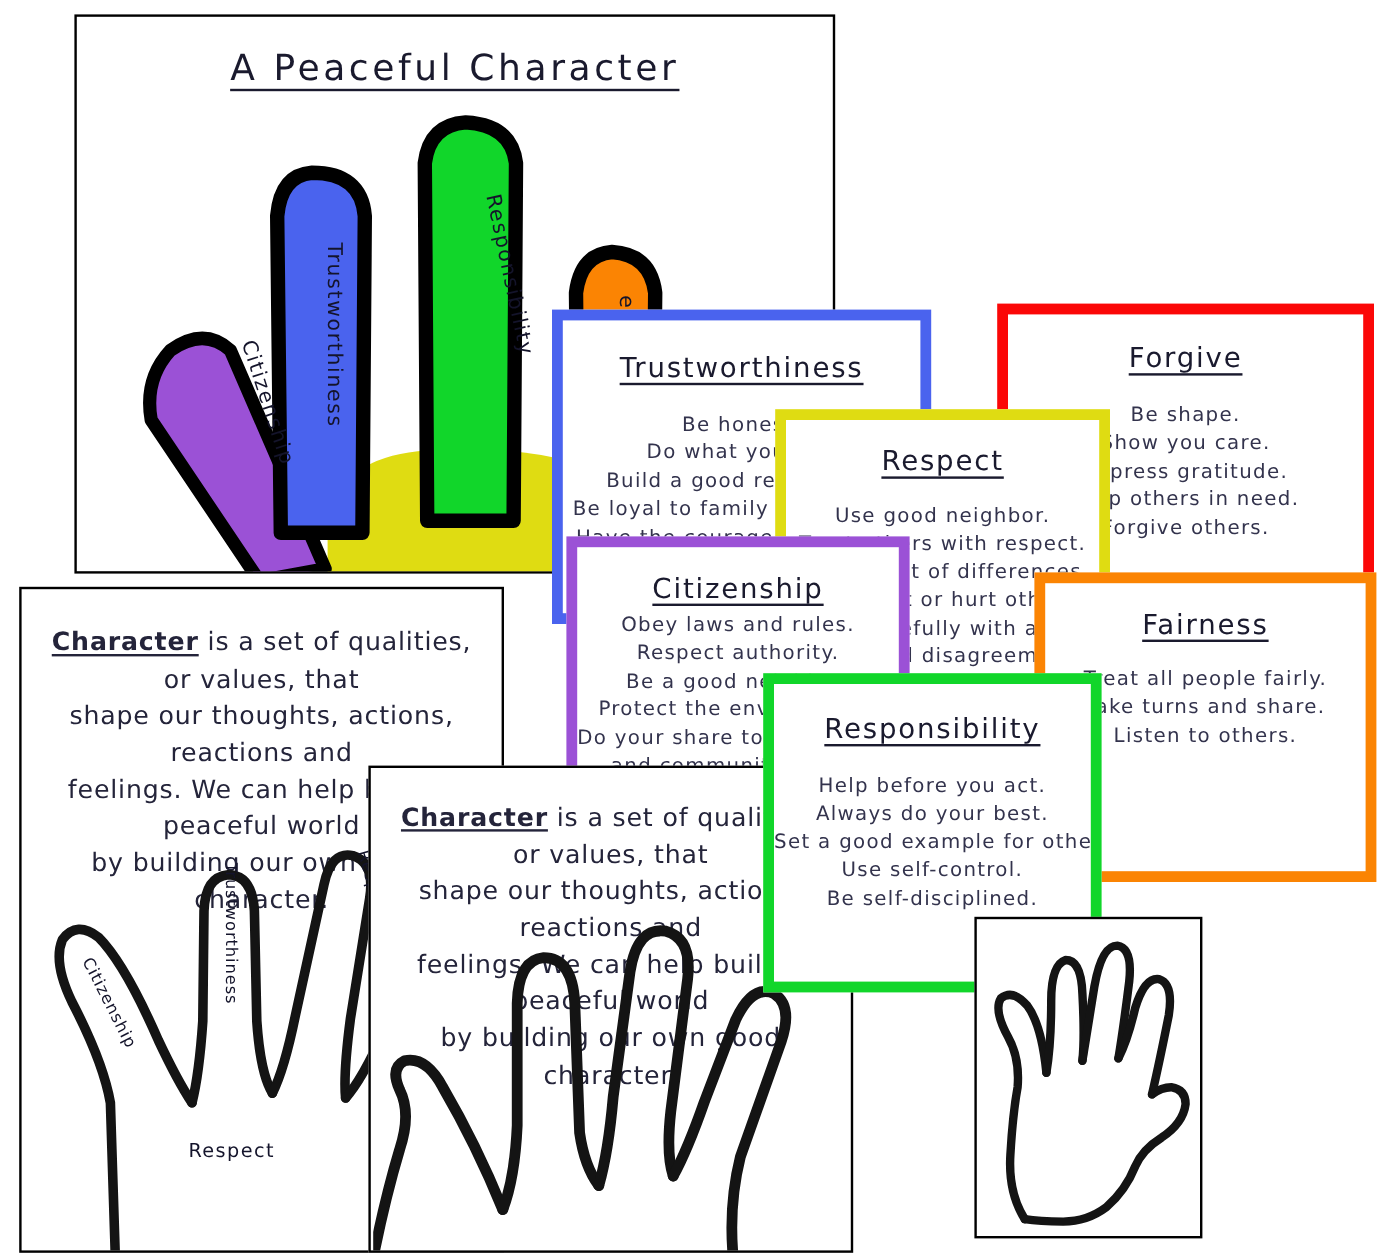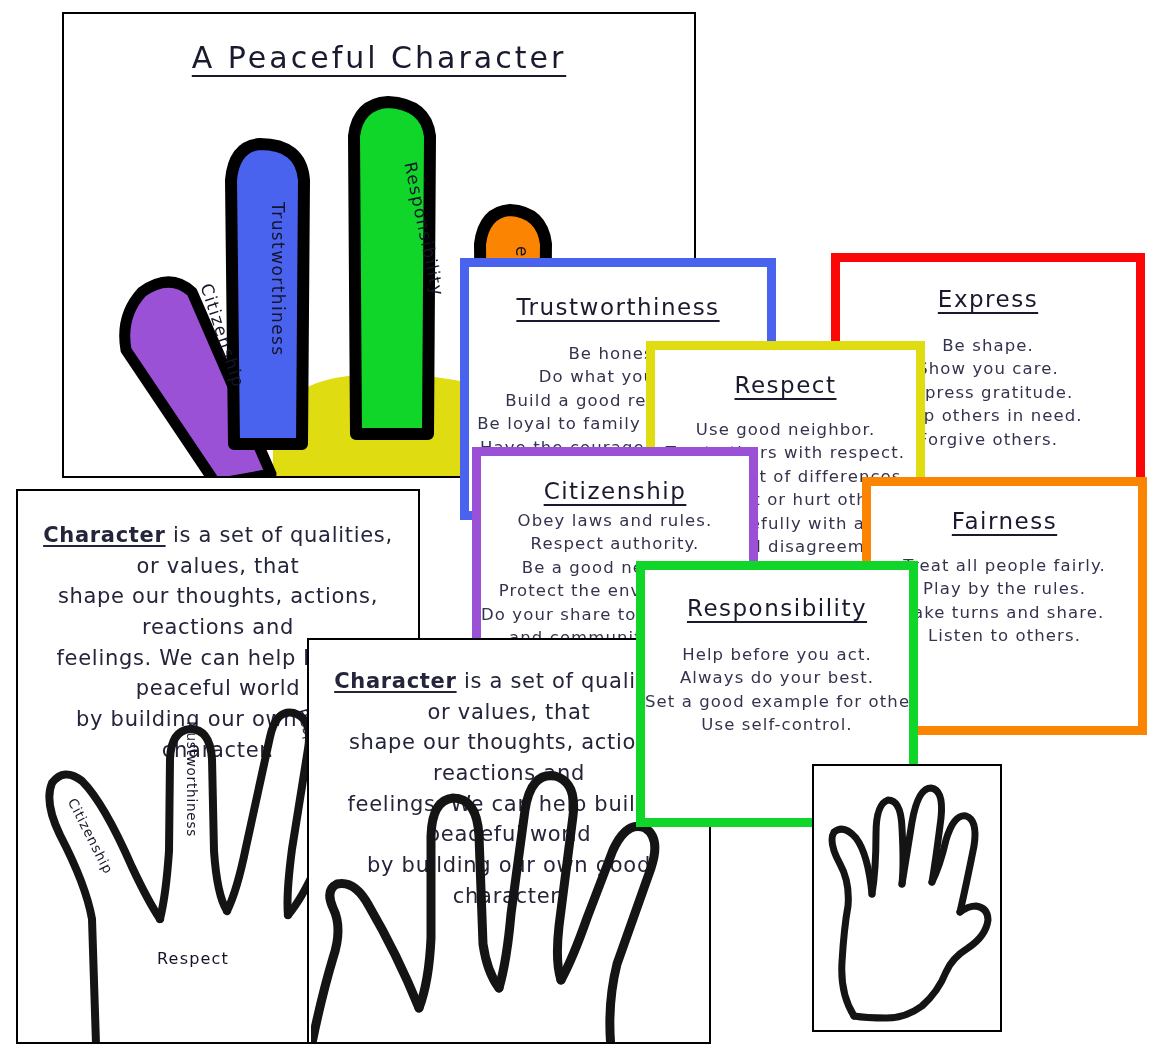--- a/index.html
+++ b/index.html
@@ -111,21 +111,21 @@
     <div class="card-lines" style="margin-top:22px;">
       <div>Be honest.</div>
       <div>Do what you say.</div>
       <div>Build a good reputation.</div>
       <div>Be loyal to family and friends.</div>
       <div>Have the courage to do right.</div>
     </div>
   </div>
 
   <div class="card color-card" style="left:831px;top:253px;width:314px;height:271px;border-width:9px;border-color:#fb0707;z-index:2;">
-    <div class="card-title mid-title" style="margin-top:24px;">Express</div>
+    <div class="card-title mid-title" style="margin-top:24px;">Forgive</div>
     <div class="card-lines" style="margin-top:22px;">
       <div>Be shape.</div>
       <div>Show you care.</div>
       <div>Express gratitude.</div>
       <div>Help others in need.</div>
       <div>Forgive others.</div>
     </div>
   </div>
 
   <div class="card color-card" style="left:646px;top:341px;width:279px;height:288px;border-width:9px;border-color:#dfdc12;z-index:3;">
@@ -177,21 +177,20 @@
       <div>Protect the environment.</div>
       <div>Do your share to make your school</div>
       <div>and community better.</div>
     </div>
   </div>
 
   <div class="card color-card" style="left:862px;top:477px;width:285px;height:258px;border-width:9px;border-color:#fb8403;z-index:5;">
     <div class="card-title mid-title" style="margin-top:22px;">Fairness</div>
     <div class="card-lines" style="margin-top:20px;">
       <div>Treat all people fairly.</div>
-      <div>Play by the rules.</div>
       <div>Take turns and share.</div>
       <div>Listen to others.</div>
     </div>
   </div>
 
   <div class="card thin-card" style="left:307px;top:638px;width:404px;height:406px;z-index:6;">
     <div class="para" style="margin:26px 14px 0 14px;">
       <b>Character</b><span> is a set of qualities, or values, that</span><br>
       <span>shape our thoughts, actions, reactions and</span><br>
       <span>feelings. We can help build a peaceful world</span><br>
@@ -209,20 +208,21 @@
     </div>
   </div>
 
   <div class="card color-card" style="left:636px;top:561px;width:282px;height:266px;border-width:9px;border-color:#11d62a;z-index:7;">
     <div class="card-title mid-title" style="margin-top:25px;">Responsibility</div>
     <div class="card-lines" style="margin-top:22px;">
       <div>Help before you act.</div>
       <div>Always do your best.</div>
       <div>Set a good example for others.</div>
       <div>Use self-control.</div>
+      <div>Be self-disciplined.</div>
     </div>
   </div>
 
   <div class="card thin-card" style="left:812px;top:764px;width:190px;height:268px;z-index:8;">
     <div style="position:absolute;left:0;top:0;width:186px;height:264px;">
       <svg width="186" height="264" viewBox="0 0 186 264" aria-hidden="true">
         <g fill="none" stroke="#141414" stroke-width="7" stroke-linecap="round" stroke-linejoin="round">
           <path d="M40 250 Q26 228 28 196 Q30 162 34 140 Q36 116 26 98 Q14 76 20 66 Q30 58 42 72 Q54 88 58 128"></path>
           <path d="M58 128 Q62 104 62 68 Q62 38 74 34 Q87 34 88 62 Q90 98 88 118"></path>
           <path d="M88 118 Q92 94 98 56 Q104 22 117 22 Q130 24 127 52 Q122 92 118 116"></path>

